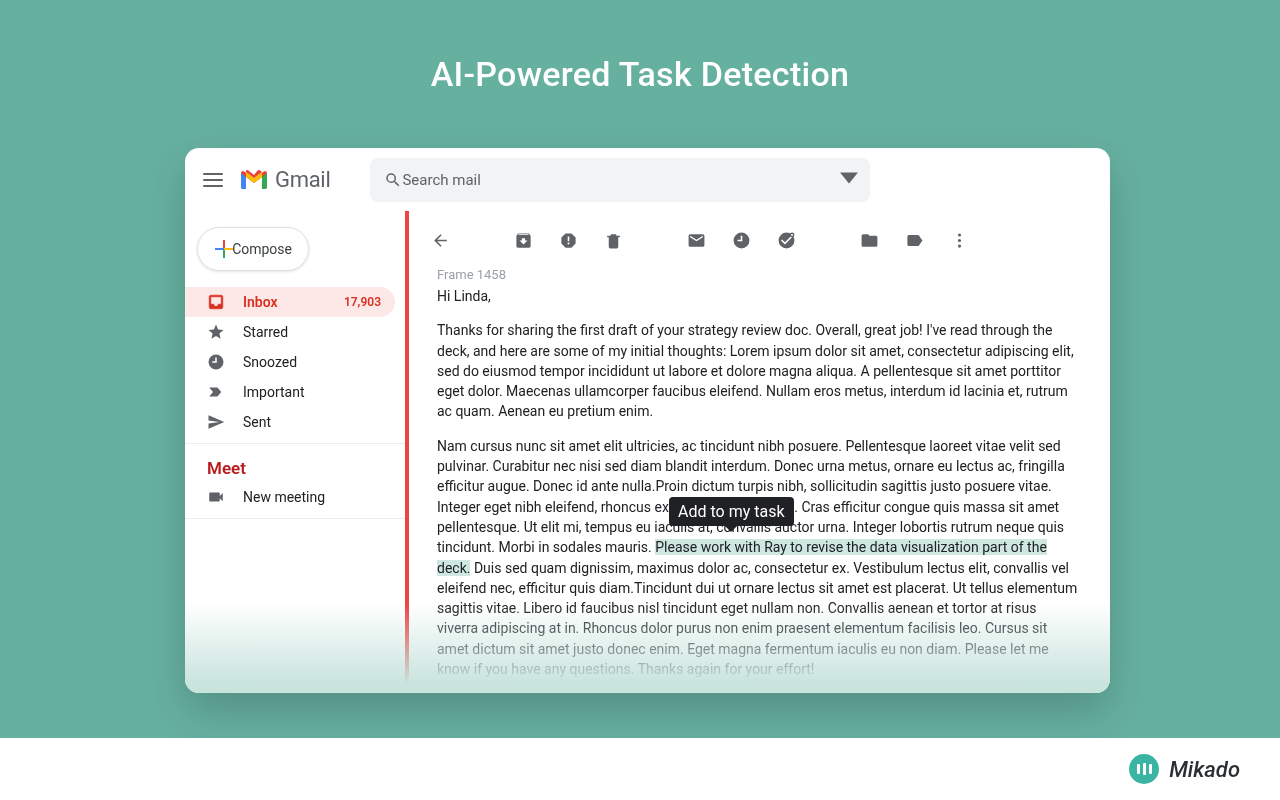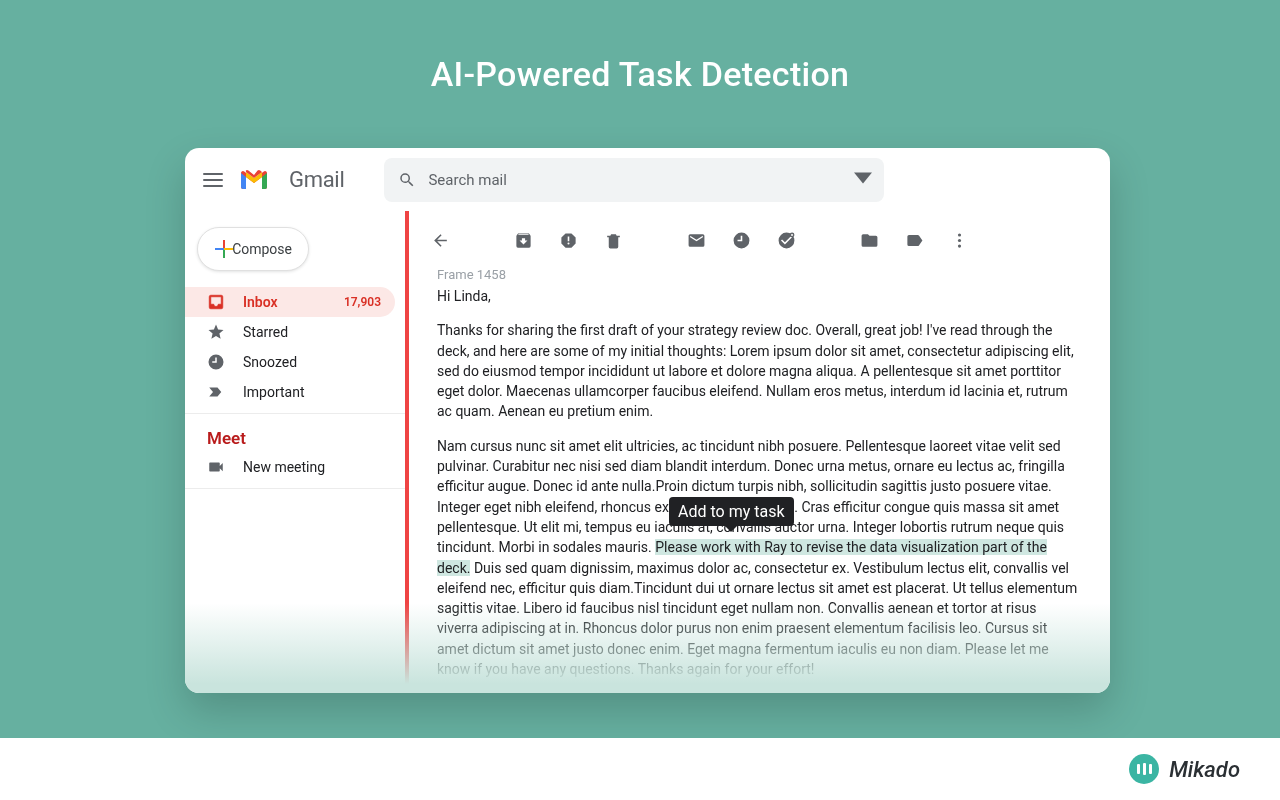--- a/index.html
+++ b/index.html
@@ -10,27 +10,27 @@
   .gmail-window {
     position: absolute; left: 185px; top: 148px; width: 925px; height: 545px;
     background: #fff; border-radius: 14px; overflow: hidden;
     box-shadow: 0 18px 40px rgba(0,0,0,0.18);
   }
 
   
   .gm-top { display:flex; align-items:center; height:63px; padding:0 18px; }
   .hamburger { width:20px; height:14px; display:flex; flex-direction:column; justify-content:space-between; cursor:pointer; margin-right:16px; }
   .hamburger span { display:block; height:2px; background:#5f6368; border-radius:1px; }
-  .logo { display:flex; align-items:center; gap:20px; margin-right: 40px; }
+  .logo { display:flex; align-items:center; gap:6px; margin-right: 40px; }
   .logo-m { width:30px; height:22px; position:relative; }
   .logo-m svg { width:30px; height:22px; }
   .logo-text { color:#5f6368; font-size:22px; letter-spacing:-0.3px; }
   .search { flex:1; max-width:500px; height:44px; background:#f1f3f4; border-radius:8px; display:flex; align-items:center; padding:0 14px; color:#5f6368; position:relative; }
   .search svg { width:18px; height:18px; }
-  .search-text { margin-left:12px; font-size:15px; color:#5f6368; }
+  .search-text { font-size:15px; color:#5f6368; }
   .search-caret { position:absolute; right:12px; top:50%; transform:translateY(-50%); }
 
   
   .gm-body { display:flex; height:calc(100% - 63px); }
 
   .sidebar { width:220px; padding-top:12px; }
   .compose {
     margin:4px 0 16px 12px; height:44px; width:112px; border-radius:24px; border:1px solid #e0e0e0;
     display:flex; align-items:center; gap:10px; padding:0 16px; box-shadow:0 1px 3px rgba(60,64,67,.15);
     font-size:14px; color:#3c4043; background:#fff; cursor:pointer;
@@ -149,20 +149,26 @@
               <path fill="#5f6368" d="M12 2a10 10 0 1 0 10 10A10 10 0 0 0 12 2zm1 11H7v-2h4V6h2z"></path>
             </svg>
           <span>Snoozed</span>
         </div>
         <div class="side-item">
           <svg viewBox="0 0 24 24">
               <path fill="#5f6368" d="M3 6h11l5 6-5 6H3l5-6z"></path>
             </svg>
           <span>Important</span>
         </div>
+        <div class="side-item">
+          <svg viewBox="0 0 24 24">
+              <path fill="#5f6368" d="M2 21l21-9L2 3v7l15 2-15 2z"></path>
+            </svg>
+          <span>Sent</span>
+        </div>
 
         <div class="side-sep"></div>
         <div class="meet-h">Meet</div>
         <div class="side-item">
           <svg viewBox="0 0 24 24">
               <path fill="#5f6368" d="M17 10.5V7a1 1 0 0 0-1-1H4a1 1 0 0 0-1 1v10a1 1 0 0 0 1 1h12a1 1 0 0 0 1-1v-3.5l4 4v-11z"></path>
             </svg>
           <span>New meeting</span>
         </div>
         <div class="side-sep"></div>

